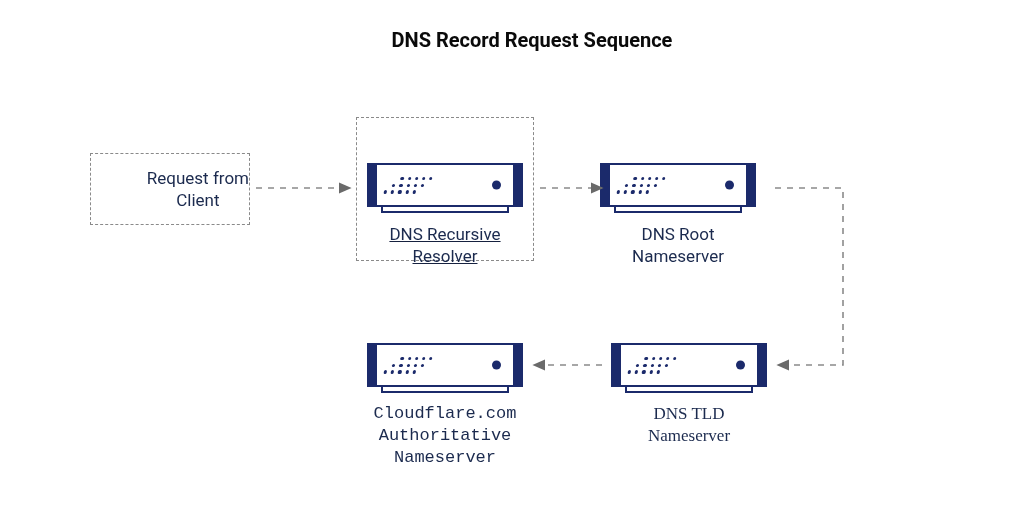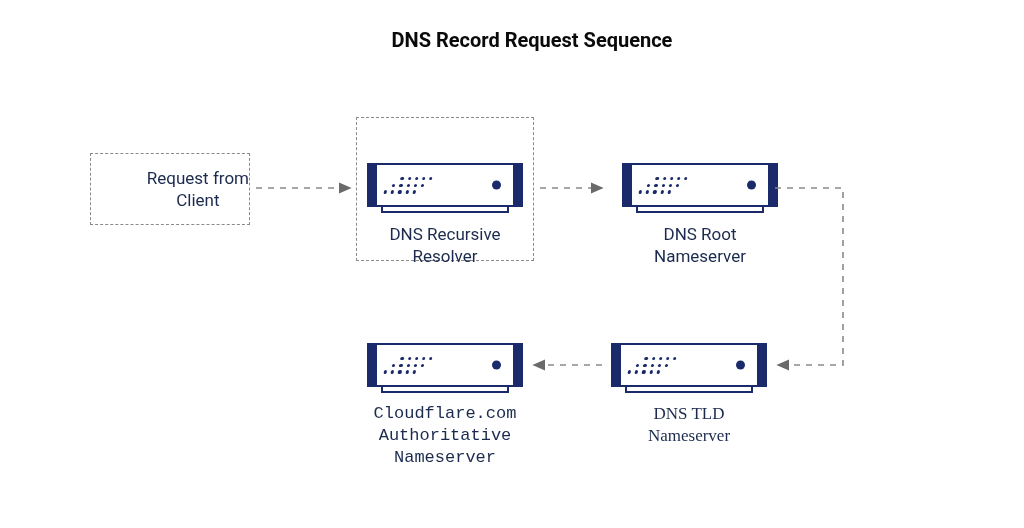--- a/index.html
+++ b/index.html
@@ -112,22 +112,22 @@
     background: #1b2a6b;
   }
   .server-label {
     margin-top: 10px;
     text-align: center;
     font-size: 17px;
     color: #1b2a4e;
     line-height: 1.3;
   }
   
-  #srv-resolver { left: 367px; top: 163px; }
-  #srv-root     { left: 622px; top: 163px; }
+  #srv-resolver { left: 367px; top: 163px; text-decoration: underline; }
+  #srv-root     { left: 600px; top: 163px; }
   #srv-tld      { left: 611px; top: 343px; font-family: Liberation Serif, serif; }
   #srv-auth     { left: 367px; top: 343px; font-family: Liberation Mono, monospace; }
 
   .arrows {
     position: absolute;
     left: 0; top: 0;
     width: 1024px;
     height: 528px;
     pointer-events: none;
   }

